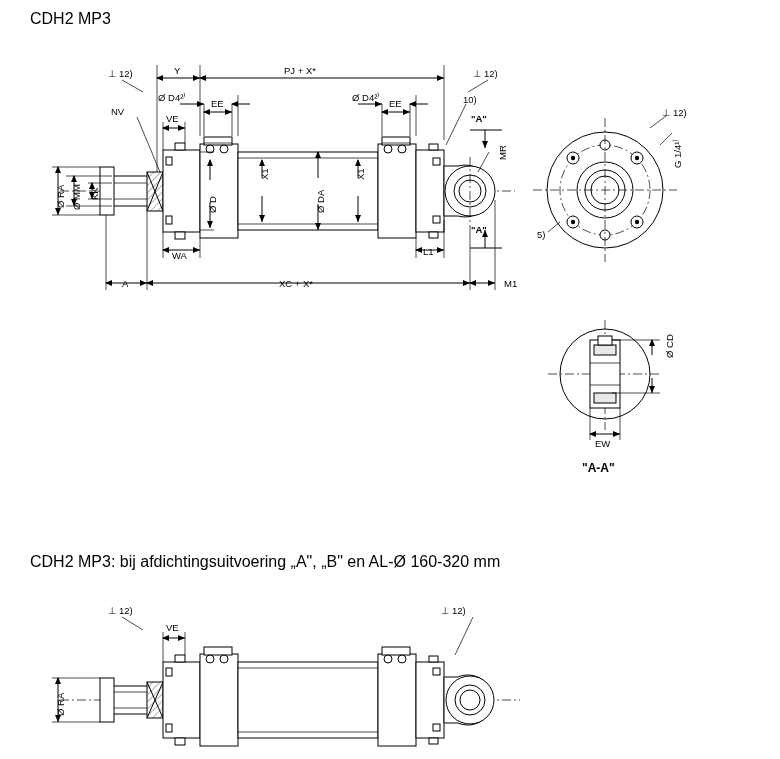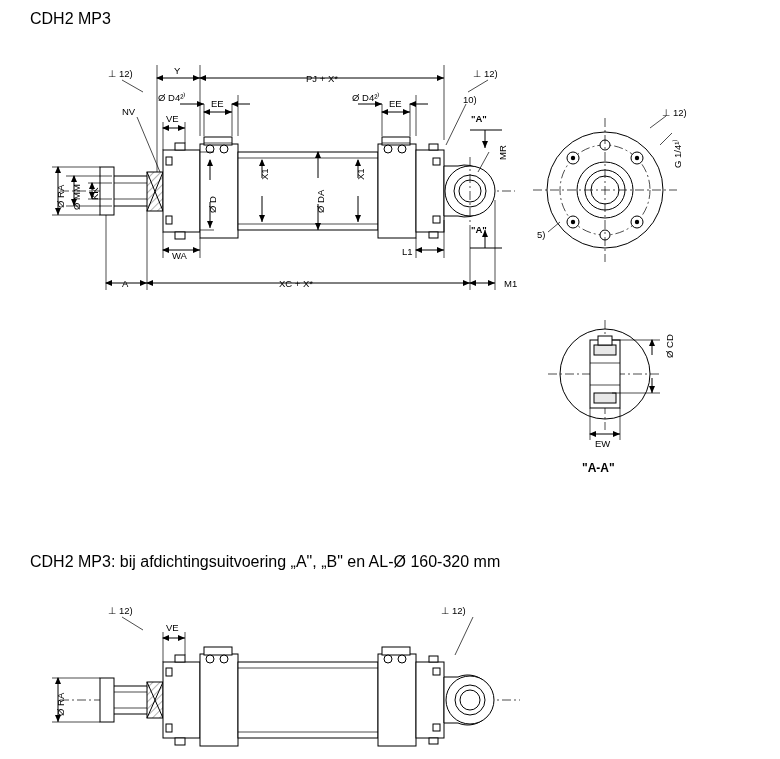--- a/index.html
+++ b/index.html
@@ -285,43 +285,43 @@
     <line class="thin" x1="473" y1="617" x2="455" y2="655"></line>
 
     <line class="thin" x1="100" y1="678" x2="52" y2="678"></line>
     <line class="thin" x1="100" y1="722" x2="52" y2="722"></line>
     <line class="ln" x1="58" y1="678" x2="58" y2="722" marker-start="url(#arS)" marker-end="url(#ar)"></line>
   </g>
 </svg>
 
 <div class="lbl" style="left:108px;top:68px;"><span>⊥</span> <span>12)</span></div>
 <div class="lbl" style="left:174px;top:65px;">Y</div>
-<div class="lbl" style="left:306px;top:65px;margin-top:8px;">PJ + X*</div>
+<div class="lbl" style="left:284px;top:65px;">PJ + X*</div>
 <div class="lbl" style="left:473px;top:68px;"><span>⊥</span> <span>12)</span></div>
 <div class="lbl" style="left:158px;top:92px;">Ø D4²⁾</div>
 <div class="lbl" style="left:211px;top:98px;">EE</div>
 <div class="lbl" style="left:352px;top:92px;">Ø D4²⁾</div>
 <div class="lbl" style="left:389px;top:98px;">EE</div>
 <div class="lbl" style="left:463px;top:94px;">10)</div>
-<div class="lbl" style="left:122px;top:106px;">NV</div>
+<div class="lbl" style="left:111px;top:106px;">NV</div>
 <div class="lbl" style="left:166px;top:113px;">VE</div>
 <div class="lbl b" style="left:471px;top:113px;">"A"</div>
 <div class="lbl b" style="left:471px;top:224px;">"A"</div>
 
 <div class="lbl rot" style="left:497px;top:160px;">MR</div>
 <div class="lbl rot" style="left:55px;top:208px;">Ø RA</div>
 <div class="lbl rot" style="left:71px;top:210px;">Ø MM</div>
 <div class="lbl rot" style="left:89px;top:200px;">KK</div>
 <div class="lbl rot" style="left:207px;top:213px;">Ø D</div>
 <div class="lbl rot" style="left:259px;top:180px;">X1</div>
 <div class="lbl rot" style="left:315px;top:213px;">Ø DA</div>
 <div class="lbl rot" style="left:355px;top:180px;">X1</div>
 
 <div class="lbl" style="left:172px;top:250px;">WA</div>
-<div class="lbl" style="left:402px;top:246px;">L1</div>
+<div class="lbl" style="left:423px;top:246px;">L1</div>
 <div class="lbl" style="left:122px;top:278px;">A</div>
 <div class="lbl" style="left:279px;top:278px;text-align:right;">XC + X*</div>
 <div class="lbl" style="left:472px;top:278px;margin-left:32px;">M1</div>
 
 <div class="lbl" style="left:662px;top:107px;"><span>⊥</span> <span>12)</span></div>
 <div class="lbl rot" style="left:672px;top:168px;">G 1/4¹⁾</div>
 <div class="lbl" style="left:537px;top:229px;">5)</div>
 
 <div class="lbl rot" style="left:664px;top:358px;">Ø CD</div>
 <div class="lbl" style="left:595px;top:438px;">EW</div>

